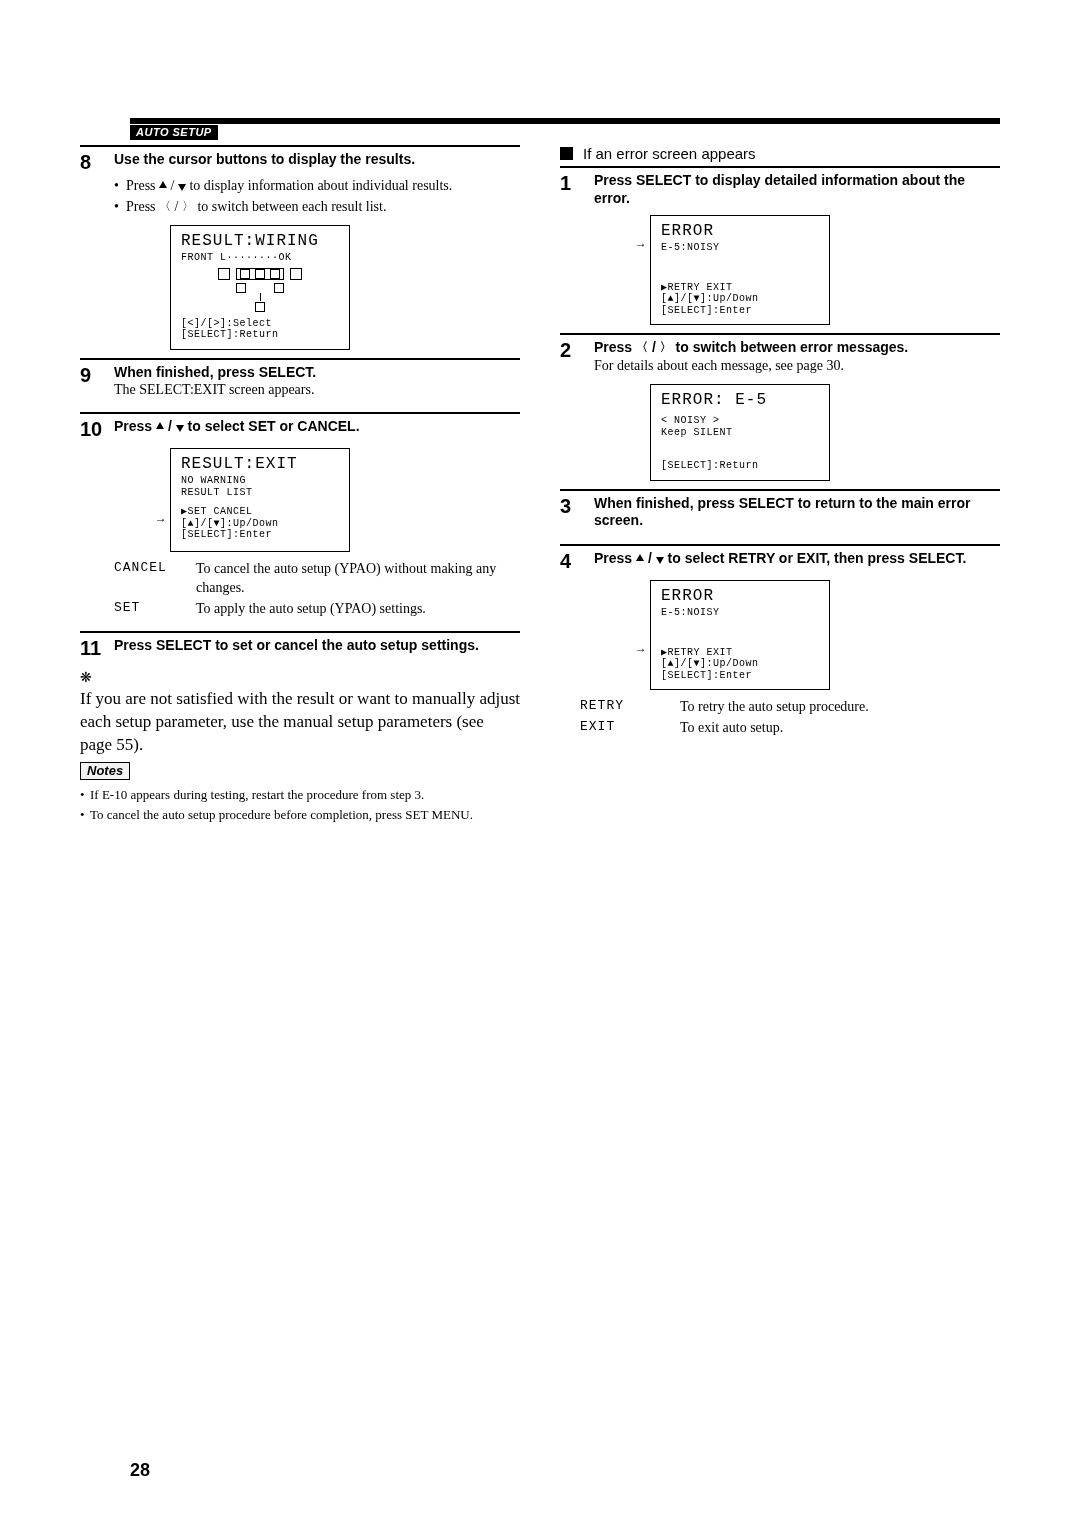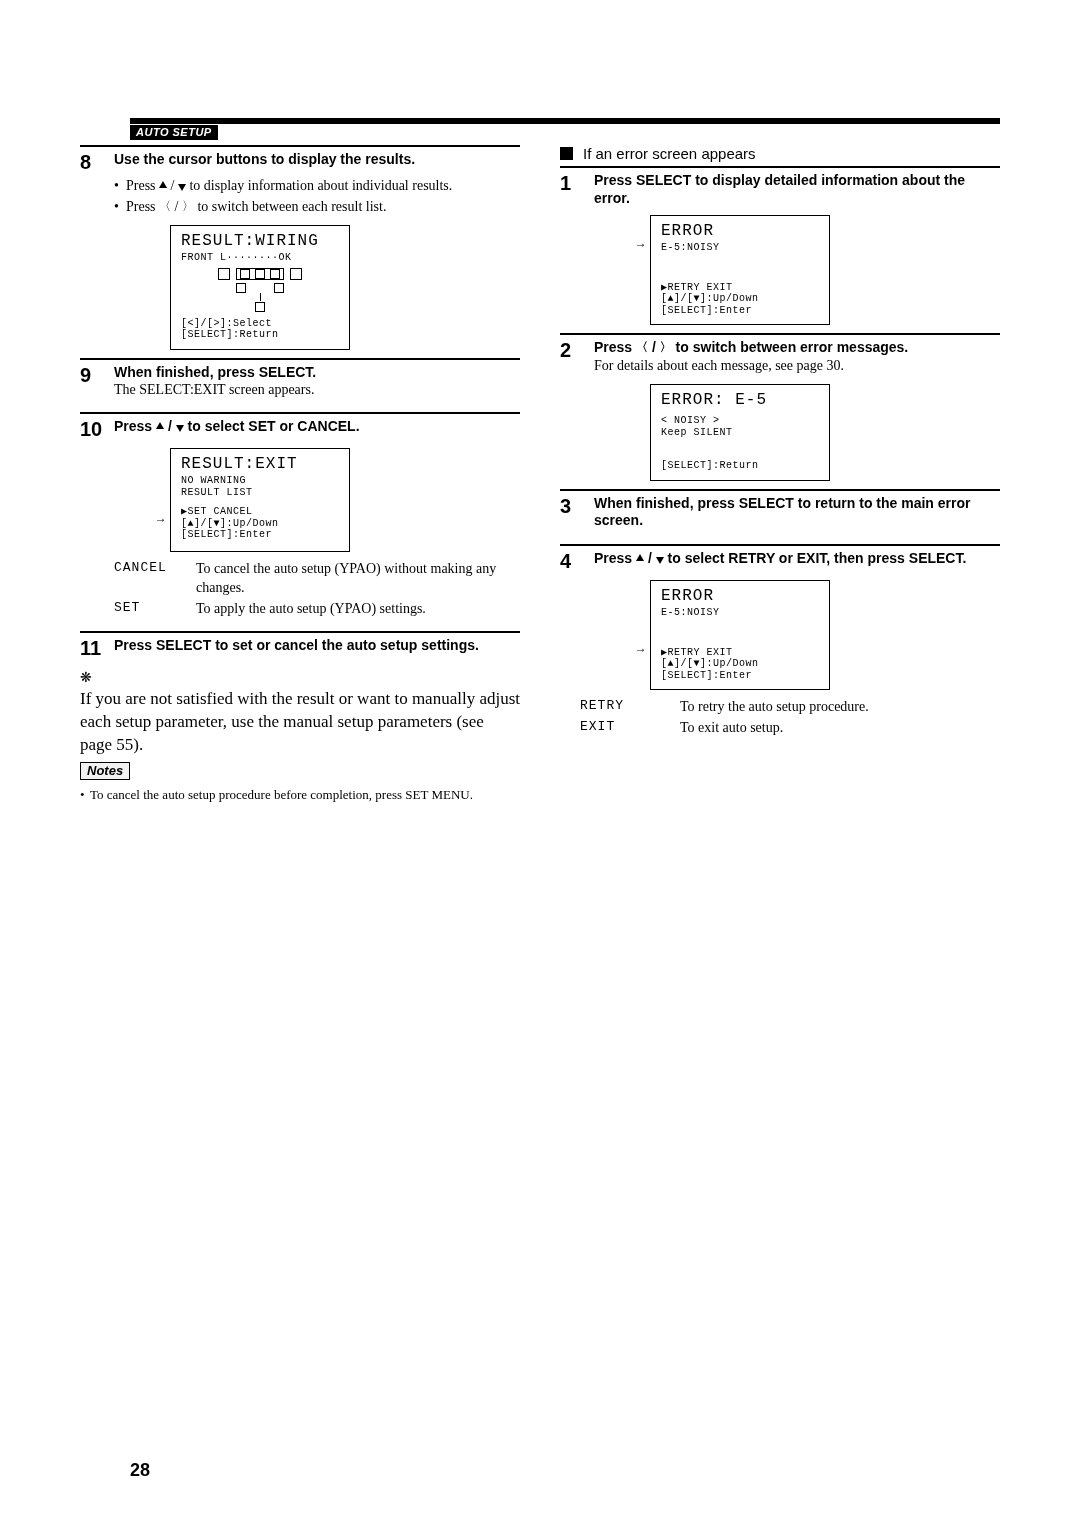--- a/index.html
+++ b/index.html
@@ -338,20 +338,21 @@
       </div>
 
       <div style="height:6px"></div>
       <div>
         <span class="hint-icon">❋</span>
       </div>
       <div class="hint-line">If you are not satisfied with the result or want to manually adjust each setup parameter, use the manual setup parameters (see page 55).</div>
 
       <div class="notes-box">Notes</div>
       <ul class="notes-list">
+        <li>If E-10 appears during testing, restart the procedure from step 3.</li>
         <li>To cancel the auto setup procedure before completion, press SET MENU.</li>
       </ul>
 
     </div>
 
     <div class="col">
 
       <div class="heading-block">
         <div class="sq"></div>
         <span>If an error screen appears</span>

